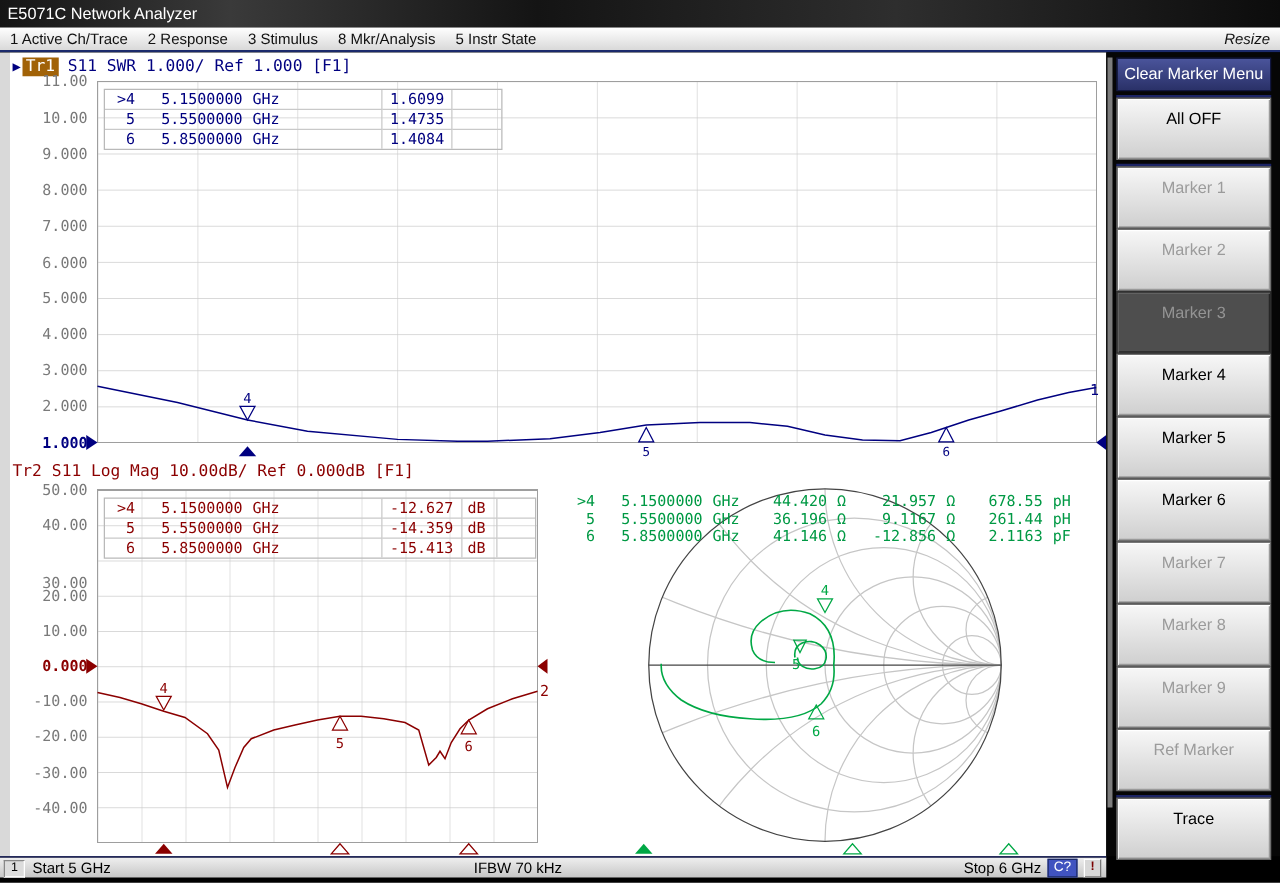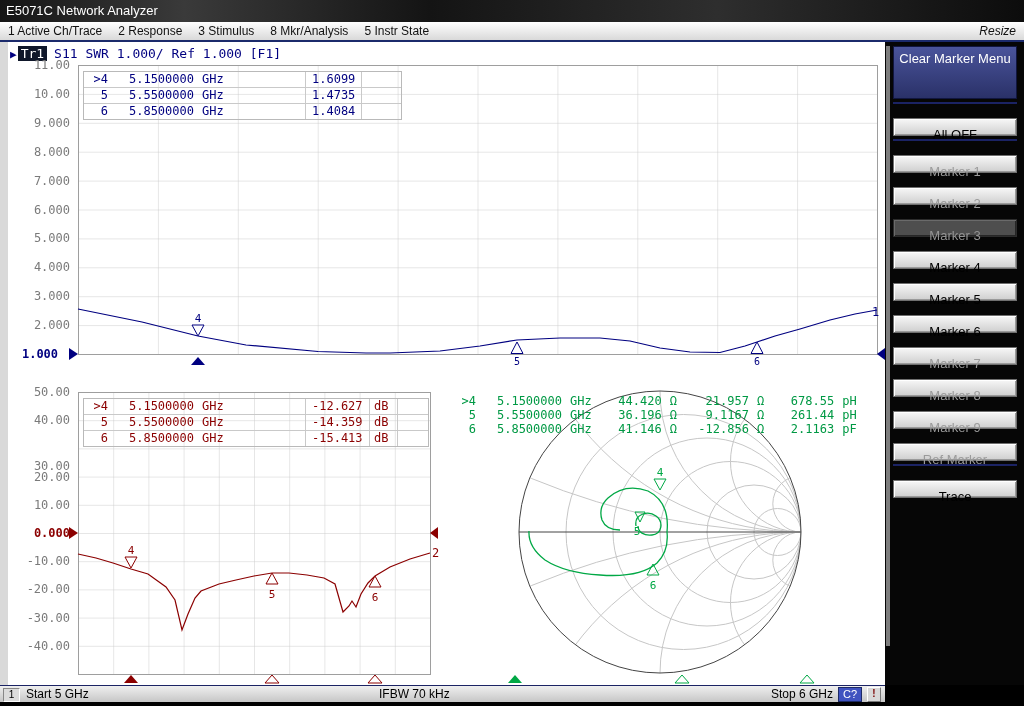--- a/index.html
+++ b/index.html
@@ -23,29 +23,29 @@
   .main{position:absolute;left:0;top:42px;width:1024px;height:643px;background:#000;}
   .lstrip{position:absolute;left:0;top:0;width:8px;height:643px;background:#d9d9d9;}
   .screen{position:absolute;left:8px;top:0;width:877px;height:643px;background:#fff;overflow:hidden;}
   .screen svg{position:absolute;left:0;top:0;}
 
   
   .trh{position:absolute;font-family:"DejaVu Sans Mono",monospace;font-size:13px;white-space:nowrap;}
   .trh.h1{left:2px;top:4px;color:#000080;}
   .trh.h2{left:2px;top:328px;color:#8b0000;}
   .trh.h3{left:437px;top:328px;color:#009944;}
-  .trtag{background:#0f172a;color:#fff;padding:0 3px;}
+  .trtag{background:#a16207;color:#fff;padding:0 3px;}
   .arr{color:#000080;font-size:11px;margin-right:1px;}
   .htxt{margin-left:7px;text-align:right;}
   .htxt2{margin-left:8px;}
 
   
   .tk{position:absolute;left:2px;width:60px;text-align:right;font-family:"DejaVu Sans Mono",monospace;
       font-size:12px;color:#7a7a7a;line-height:14px;}
-  .tk.ref1{color:#000080;font-weight:bold;text-align:center;}
+  .tk.ref1{color:#000080;font-weight:bold;}
   .tk.ref2{color:#8b0000;font-weight:bold;}
 
   
   .mt{position:absolute;display:grid;border:1px solid #b9b9b9;font-family:"DejaVu Sans Mono",monospace;
       font-size:12px;background:rgba(255,255,255,0);}
   .mt .c{border-right:1px solid #c9c9c9;border-bottom:1px solid #c9c9c9;height:15px;line-height:15px;
       white-space:nowrap;overflow:hidden;}
   .mt .lastcol{border-right:none;}
   .mt .lastrow{border-bottom:none;}
   .mt1{left:75px;top:29px;grid-template-columns:222px 56px 39px;color:#000080;}
@@ -64,23 +64,23 @@
   .g-fr{width:80px;text-align:right;margin-left:6px;}
   .g-u{margin-left:8px;}
   .g-r{width:58px;text-align:right;margin-left:12px;}
   .g-x{width:62px;text-align:right;margin-left:10px;}
   .g-lc{width:58px;text-align:right;margin-left:12px;}
 
   
   .sidebar{position:absolute;left:885px;top:0;width:139px;height:643px;background:#060606;}
   .scroll{position:absolute;left:1px;top:4px;width:4px;height:600px;background:#7d7d7d;}
   .keys{position:absolute;left:8px;top:4px;width:124px;}
-  .skh{height:53px;background:linear-gradient(#4a549b,#2a3168);border:1px solid #11163f;color:#fff;
+  .skh{height:27px;background:linear-gradient(#4a549b,#2a3168);border:1px solid #11163f;color:#fff;
       font-size:13px;text-align:center;line-height:19px;padding-top:2px;box-sizing:border-box;}
-  .sk{height:18px;margin-top:14px;background:linear-gradient(#f7f7f7,#cfcfcf);border:1px solid #6f6f6f;
+  .sk{height:50px;margin-top:0;background:linear-gradient(#f7f7f7,#cfcfcf);border:1px solid #6f6f6f;
       box-shadow:inset 1px 1px 0 #ffffff, inset -1px -1px 0 #9a9a9a;
       color:#000;font-size:13px;text-align:center;line-height:31px;box-sizing:border-box;cursor:default;}
   .sk.dis{color:#9b9b9b;}
   .sk.act{background:#4e4e4e;box-shadow:inset 1px 1px 0 #6a6a6a, inset -1px -1px 0 #262626;
       border-color:#2c2c2c;color:#949494;}
   .sep{height:2px;background:#1b2364;margin-top:3px;}
 
   
   .statusbar{position:absolute;left:0;top:685px;width:885px;height:17px;
      background:linear-gradient(#efefef,#c6c6c6);border-top:1px solid #1b2364;box-sizing:border-box;
@@ -251,20 +251,23 @@
         <div class="c f-val">1.6099</div>
           <div class="c lastcol"></div>
         <div class="c"><span class="f-id">5</span><span class="f-fr">5.5500000</span><span class="f-un">GHz</span></div>
         <div class="c f-val">1.4735</div>
           <div class="c lastcol"></div>
         <div class="c lastrow"><span class="f-id">6</span><span class="f-fr">5.8500000</span><span class="f-un">GHz</span></div>
         <div class="c f-val lastrow">1.4084</div>
           <div class="c lastcol lastrow"></div>
       </div>
 
+      <div class="trh h2">
+        <span>Tr2</span><span class="htxt2">S11 Log Mag 10.00dB/ Ref 0.000dB [F1]</span>
+      </div>
 
       <div>
         <div class="tk" style="top:343px">50.00</div>
         <div class="tk" style="top:371px">40.00</div>
         <div class="tk" style="top:417px">30.00</div>
         <div class="tk" style="top:428px">20.00</div>
         <div class="tk" style="top:456px">10.00</div>
         <div class="tk ref2" style="top:484px">0.000</div>
         <div class="tk" style="top:512px">-10.00</div>
         <div class="tk" style="top:540px">-20.00</div>

